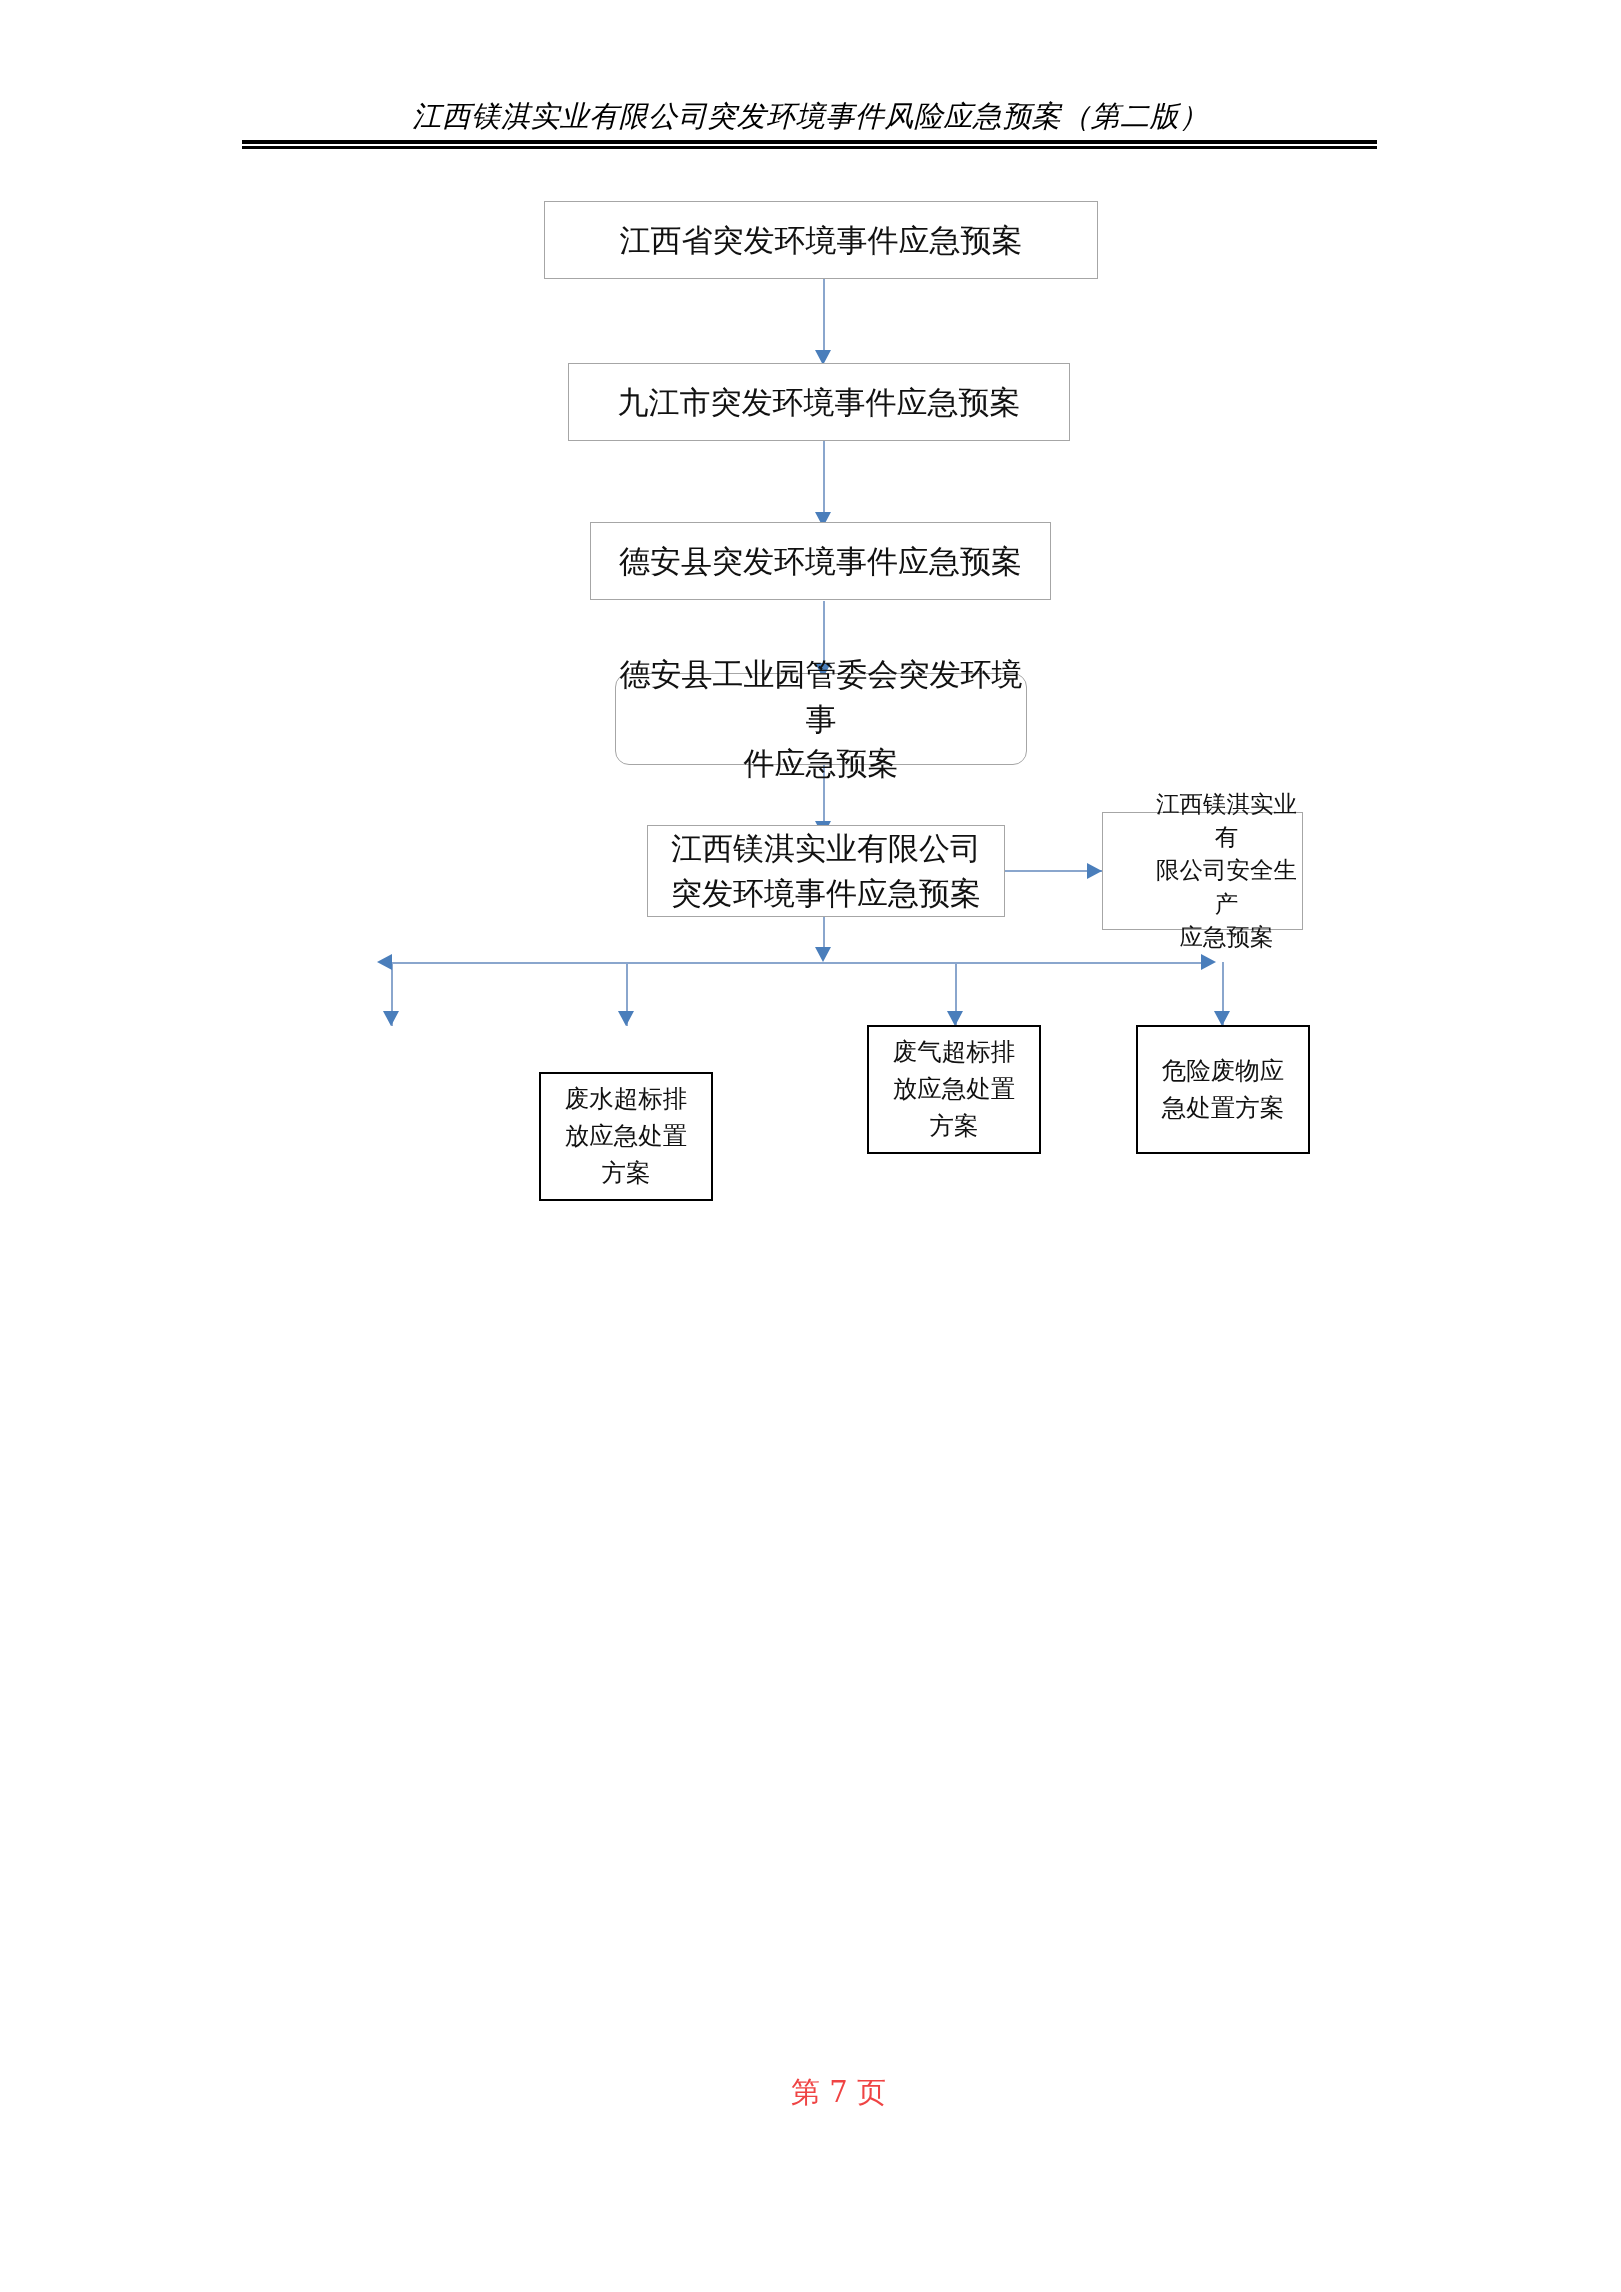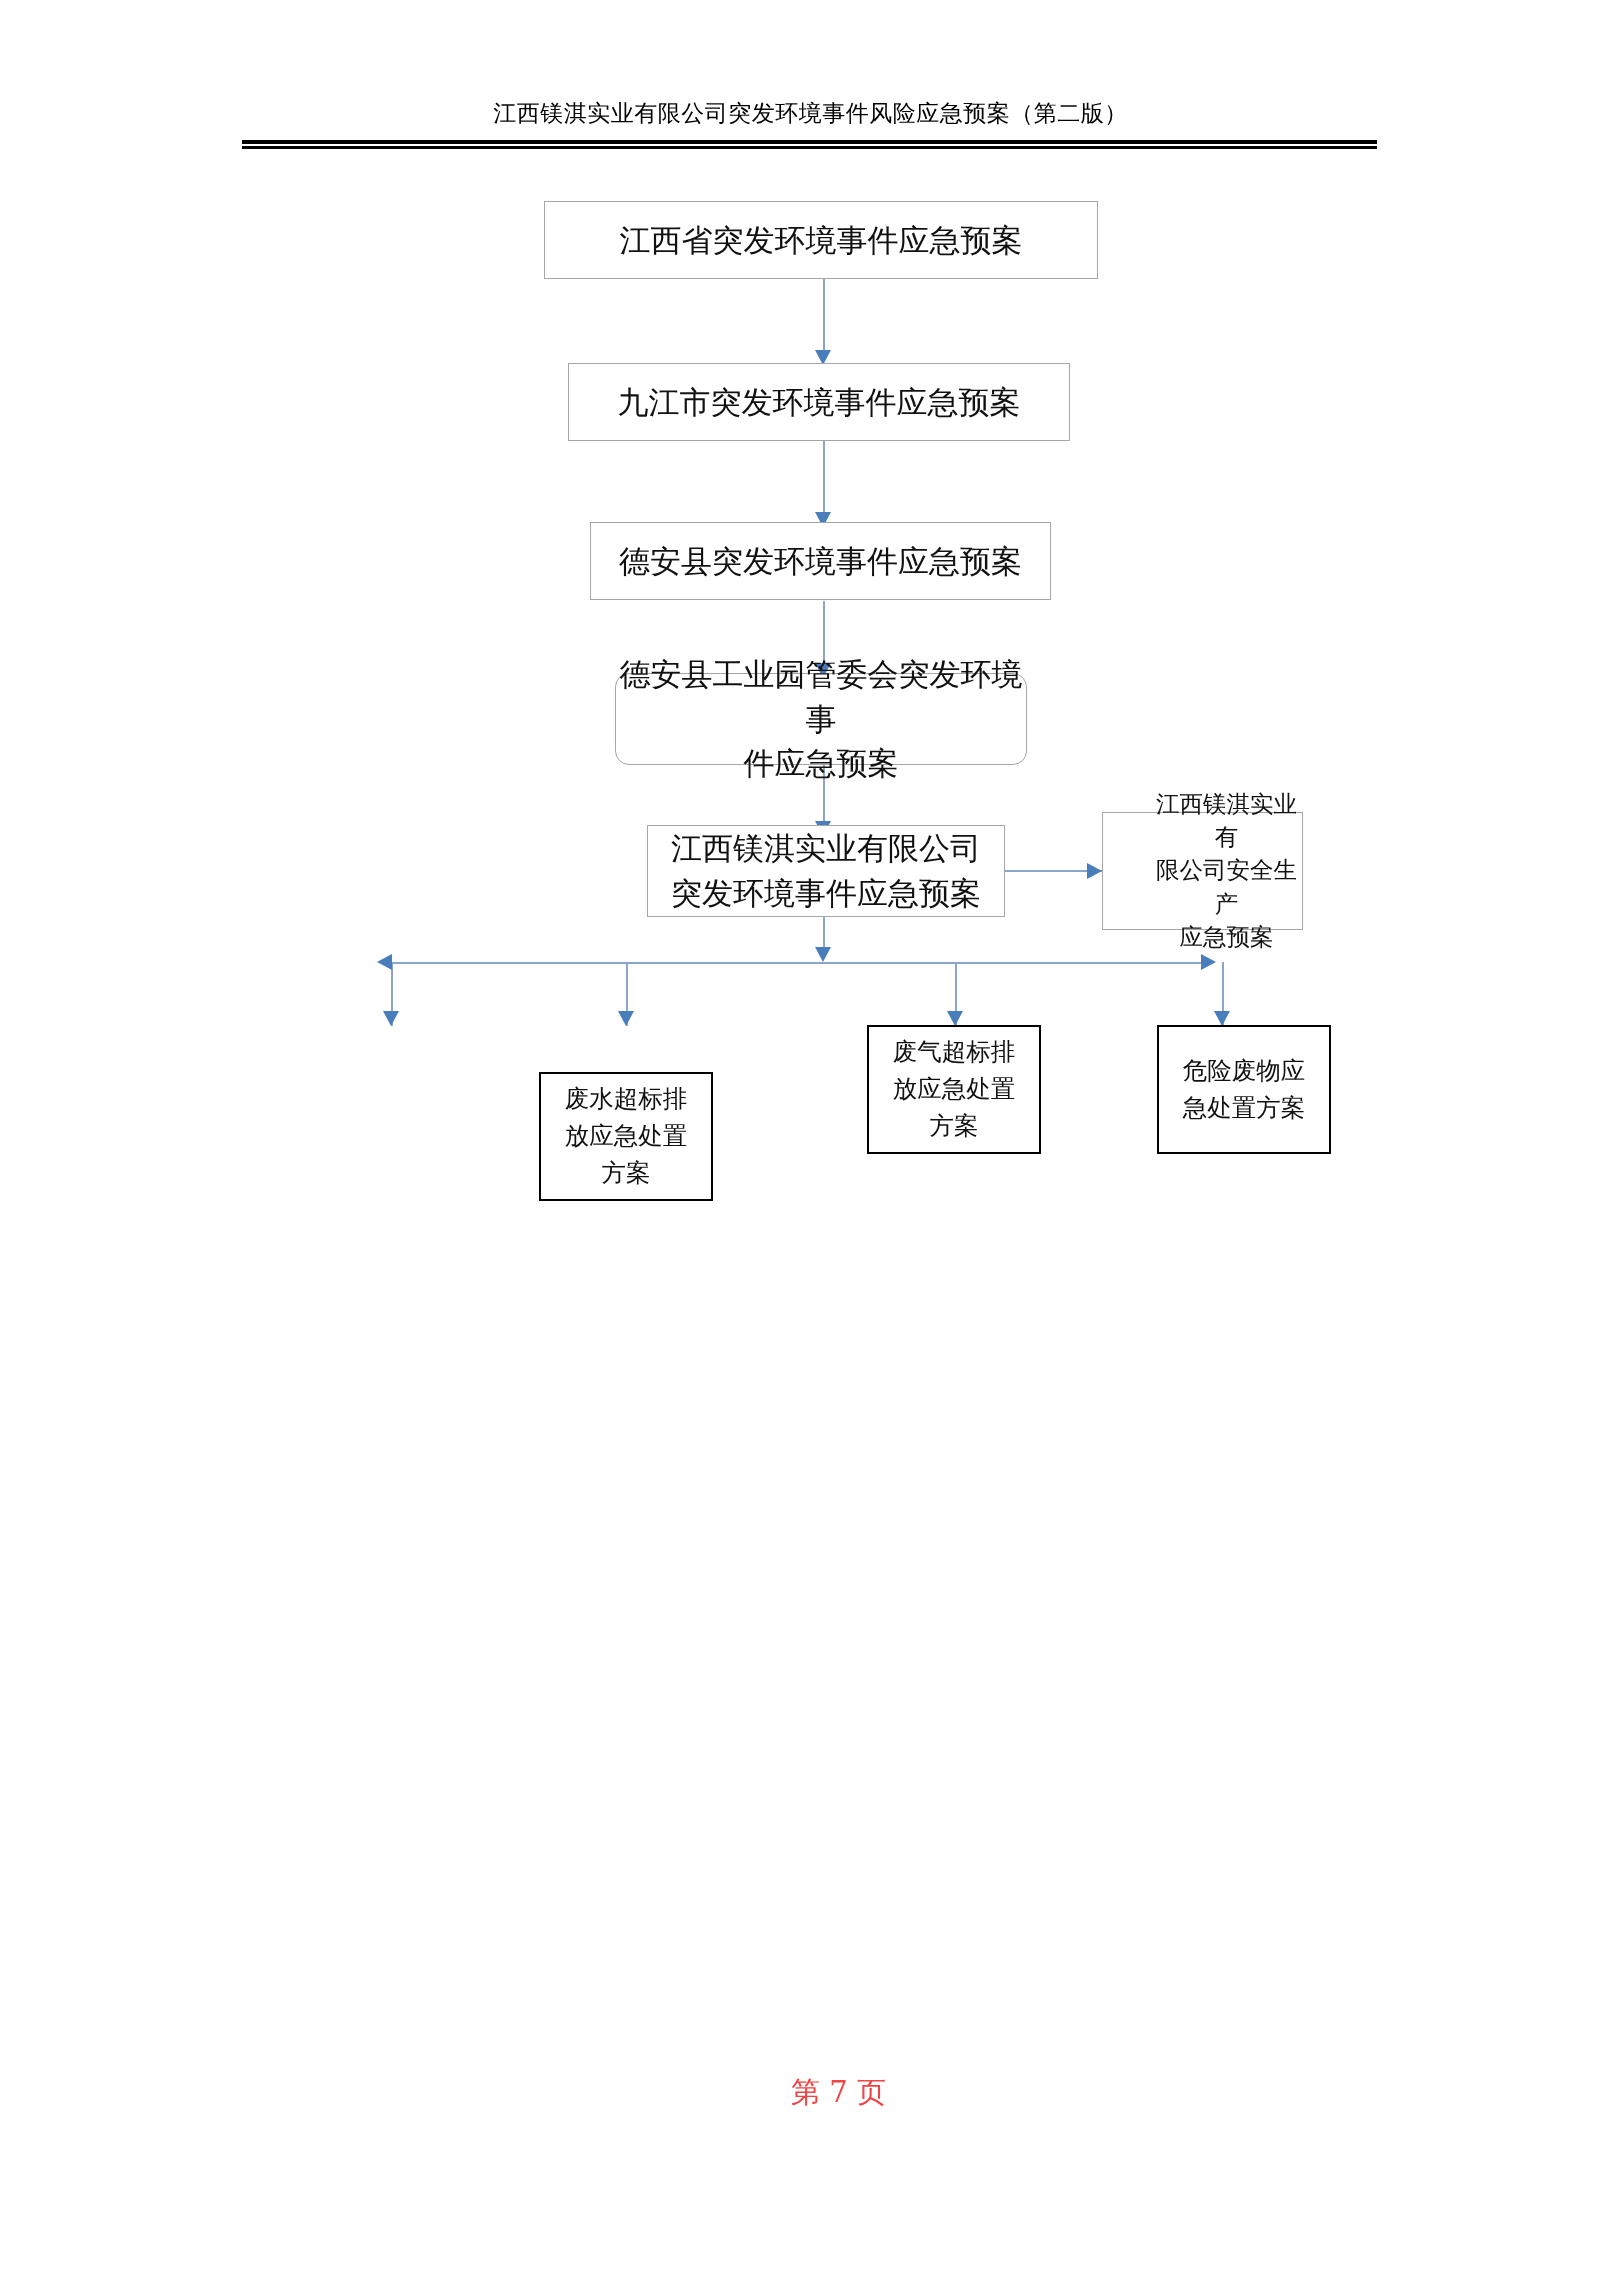--- a/index.html
+++ b/index.html
@@ -27,24 +27,25 @@
     width: 1621px;
     height: 147px;
   }
   #header-title {
     position: absolute;
     left: 0;
     top: 102px;
     width: 1621px;
     text-align: center;
     font-family: "DejaVu Serif", "Liberation Serif", serif;
-    font-size: 23px;
+    font-size: 29px;
     letter-spacing: 0.5px;
     color: #000000;
     line-height: 1;
+    font-style: italic;
   }
   #header-rule {
     position: absolute;
     left: 242px;
     top: 140px;
     width: 1135px;
     height: 7.8px;
   }
   #header-rule .rule-thick {
     position: absolute;
@@ -233,21 +234,21 @@
 
 
     <div class="node leaf" style="left:539px; top:1025px; width:174px; height:129px;margin-top:47px;">废水超标排
 放应急处置
 方案</div>
 
     <div class="node leaf" style="left:867px; top:1025px; width:174px; height:129px;">废气超标排
 放应急处置
 方案</div>
 
-    <div class="node leaf" style="left:1136px; top:1025px; width:174px; height:129px;margin-left:21px;">危险废物应
+    <div class="node leaf" style="left:1136px; top:1025px; width:174px; height:129px;">危险废物应
 急处置方案</div>
 
   </div>
 
   <div id="footer">第 7 页</div>
 
 </div>
 
 
 </body></html>

